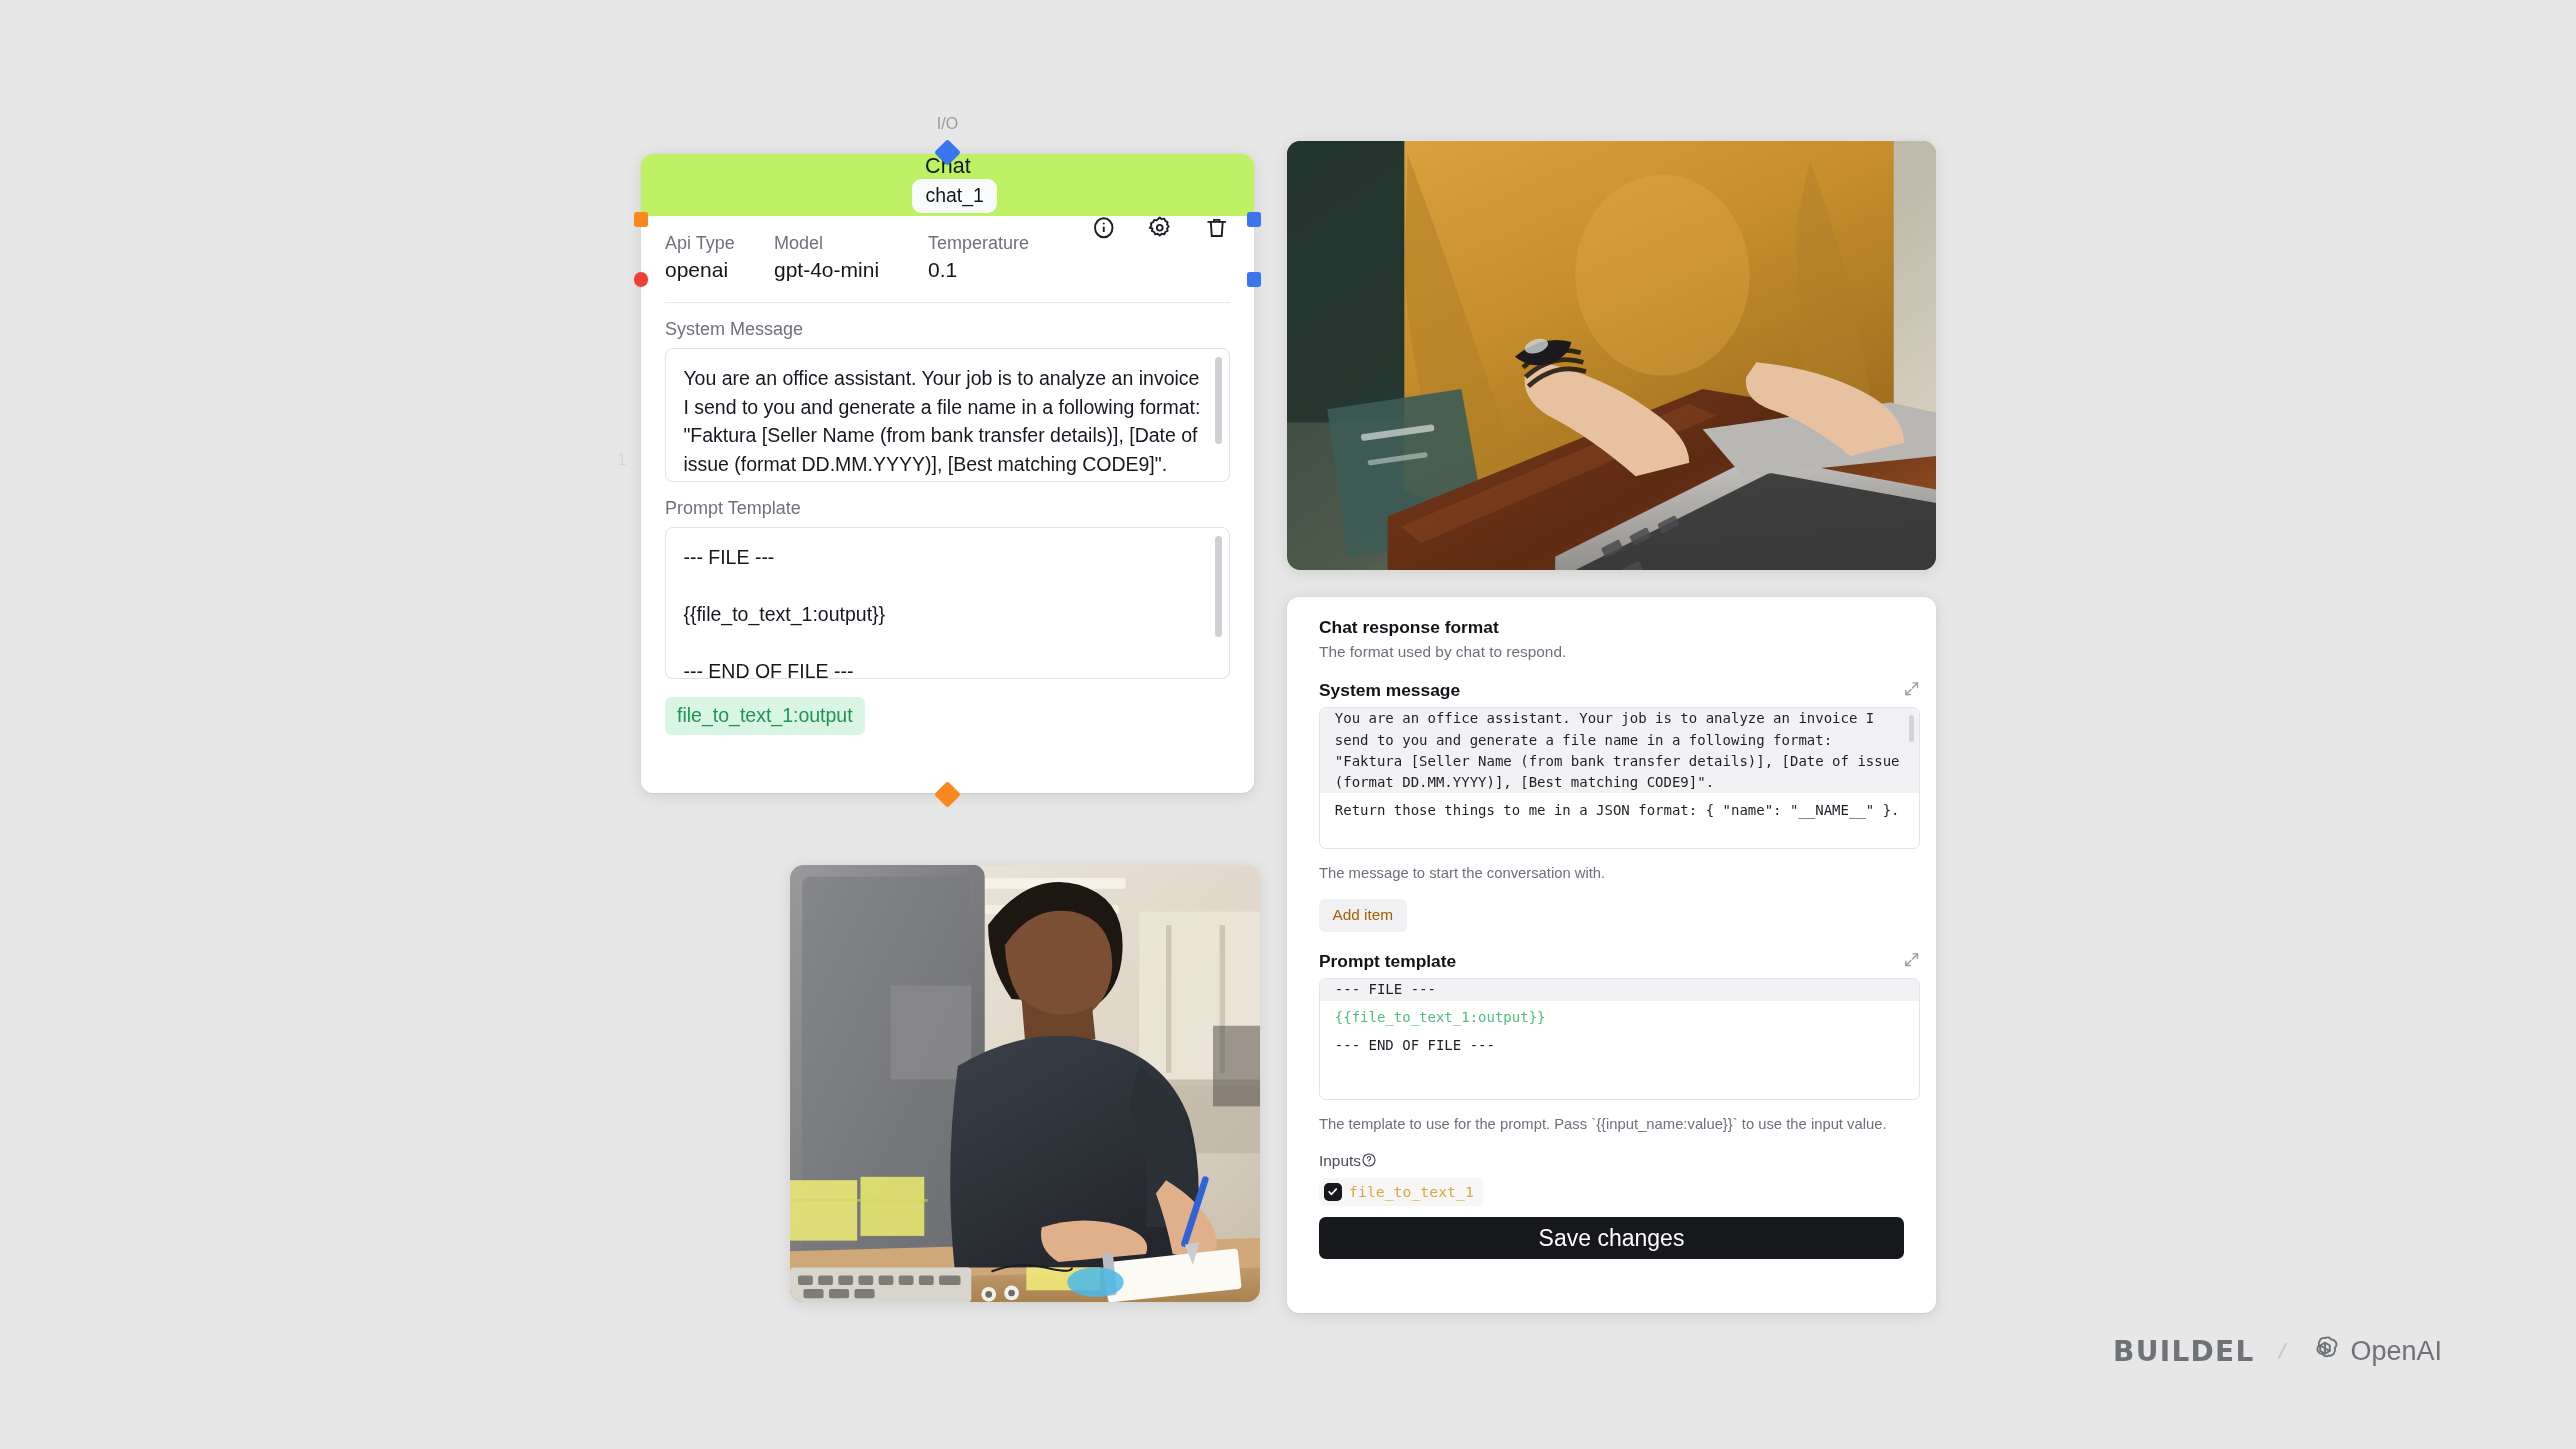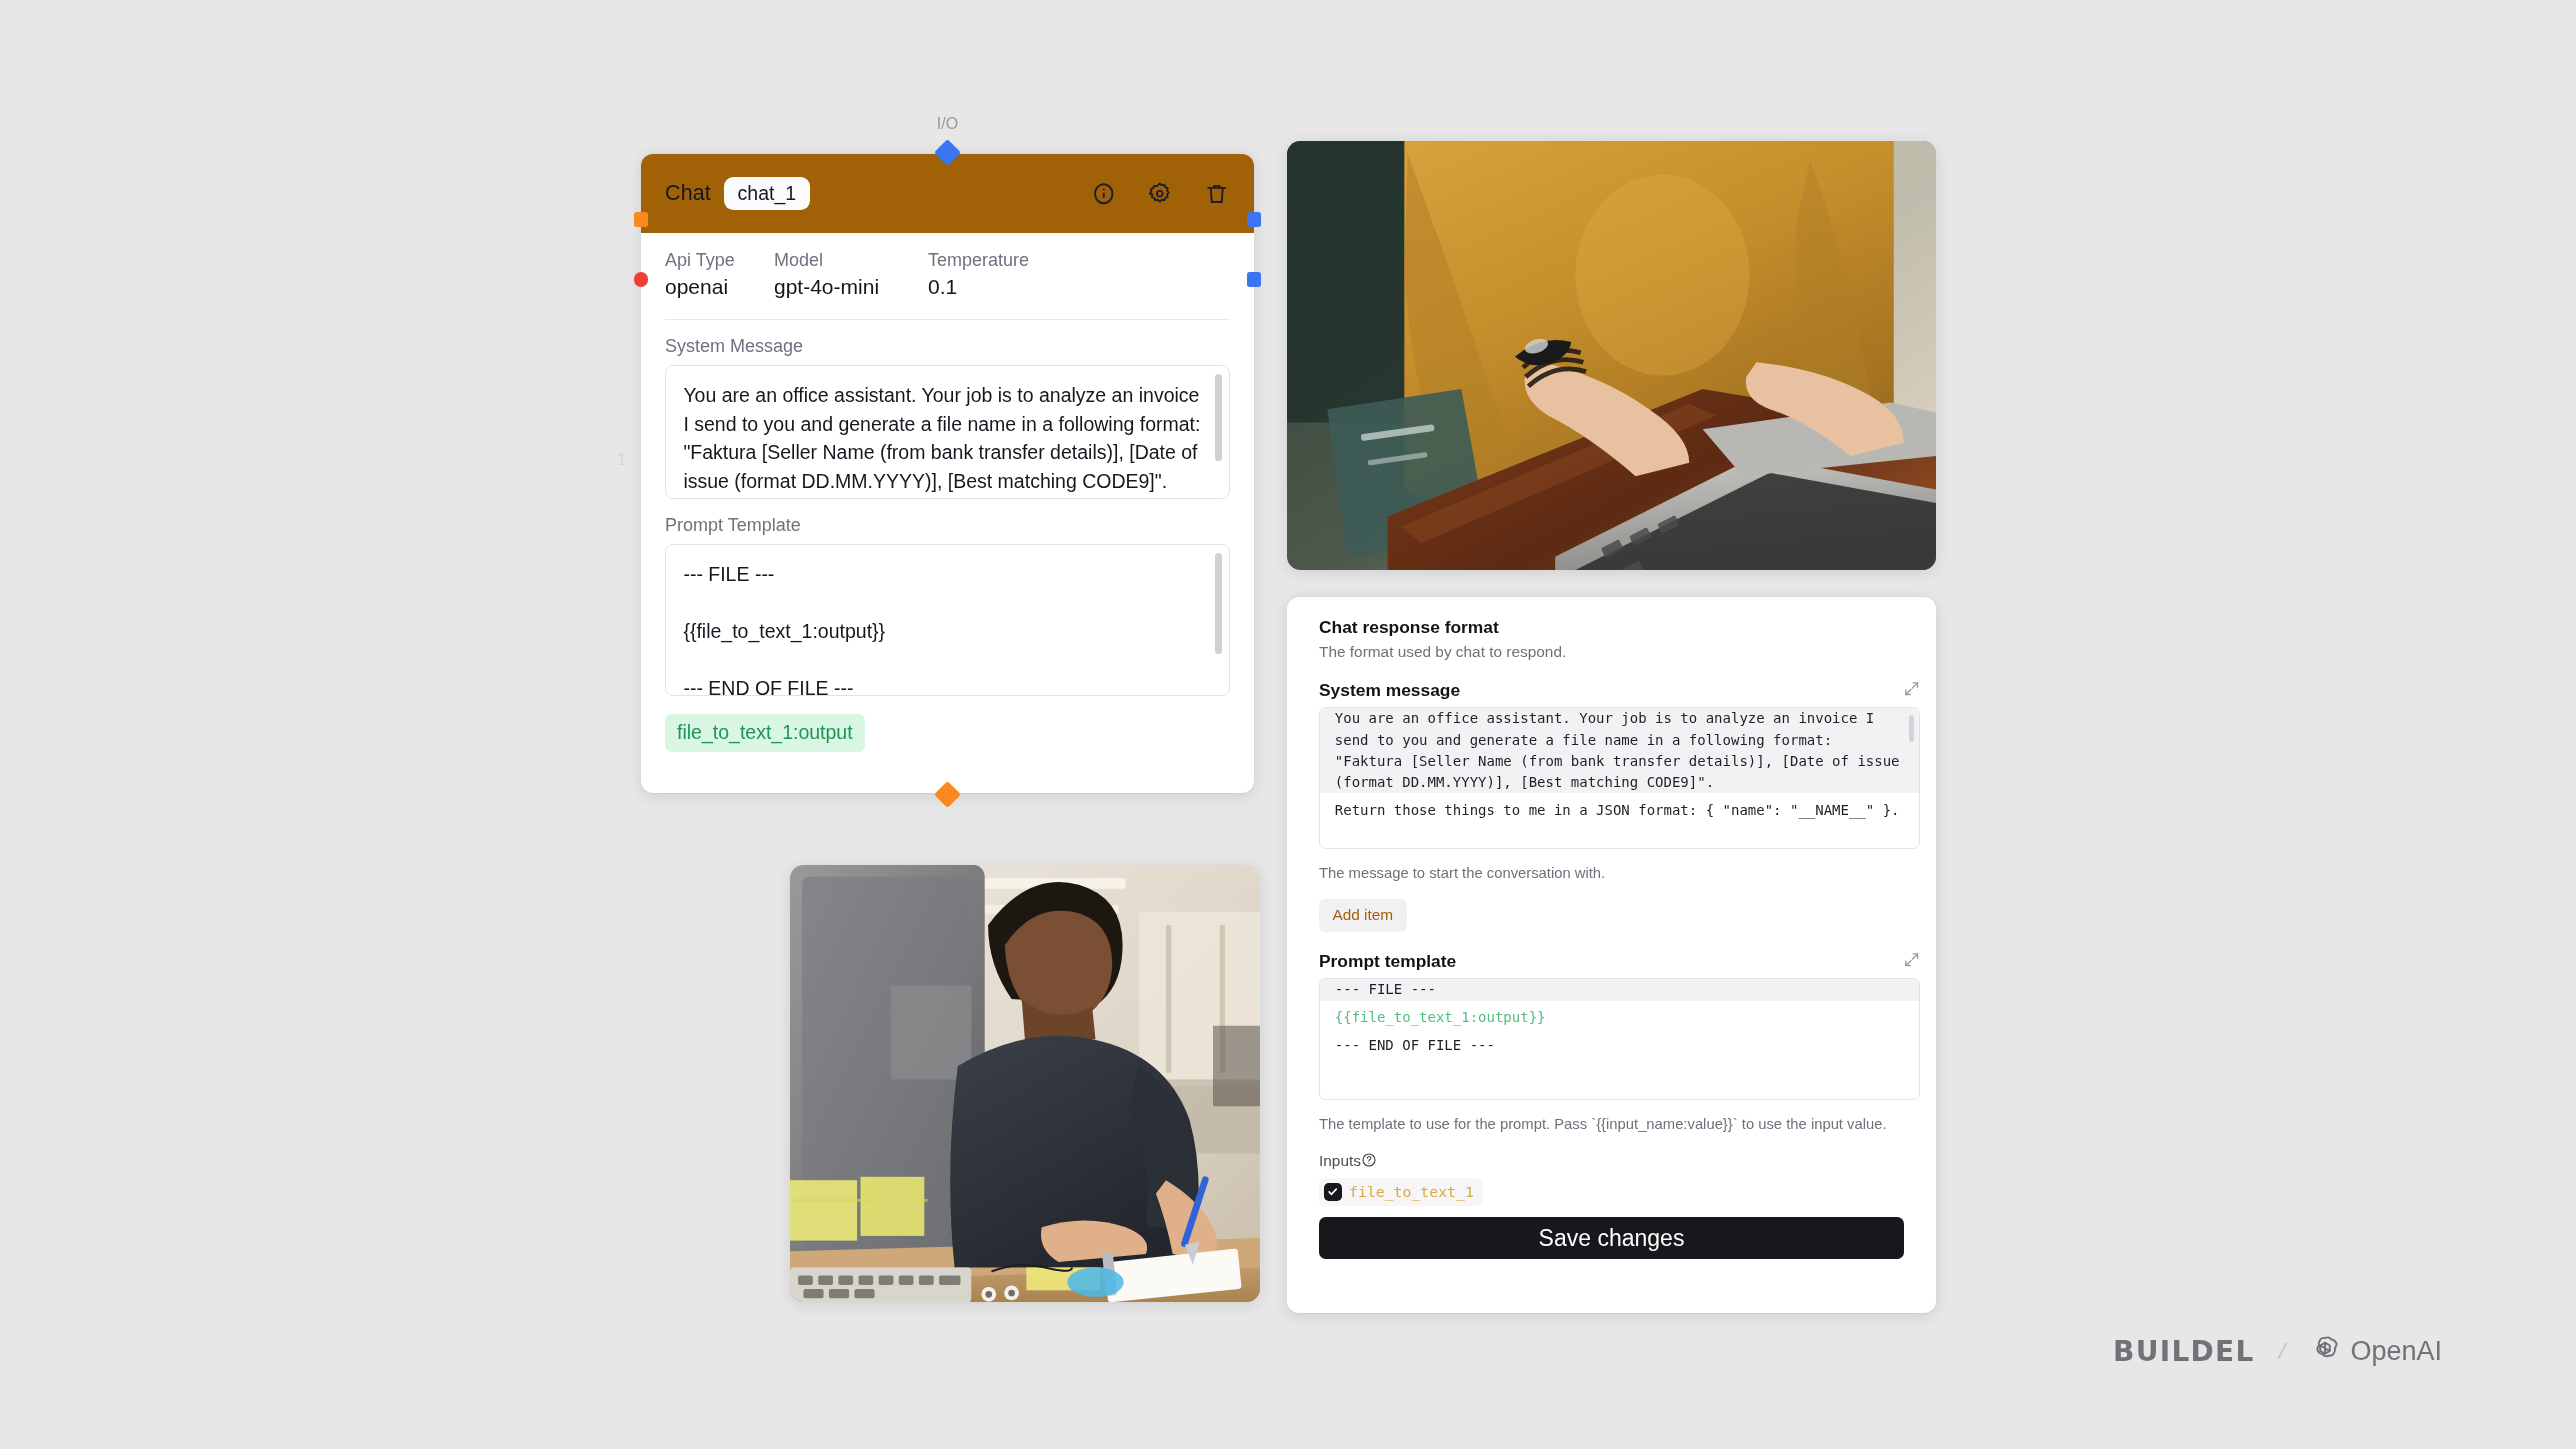--- a/index.html
+++ b/index.html
@@ -15,25 +15,26 @@
   .node {
     position: absolute;
     left: 641px; top: 142px; width: 613px; height: 639px;
     background: #fff;
     border-radius: 12px;
     box-shadow: 0 2.7px 14.8px rgba(0,0,0,.10), 0 0.7px 2px rgba(0,0,0,.06);
     overflow: visible;
     margin-top: 12px;
   }
   .node-header {
-    height: 79px;
-    background: #a16207;
+    height: 62px;
+    background: #bef264;
     border-radius: 12px 12px 0 0;
     display: flex; align-items: center;
     padding: 0 23px 0 24px;
+    flex-direction: column;
   }
   .node-title { font-size: 21.5px; color: #14161d; font-weight: 400; letter-spacing: 0.1px; }
   .node-chip {
     margin-left: 13.4px;
     background: #fafbfd;
     border-radius: 9.4px;
     padding: 5.4px 13.4px;
     font-size: 19.5px; color: #14161d;
   }
   .node-actions { margin-left: auto; display: flex; align-items: center; gap: 27px; }

